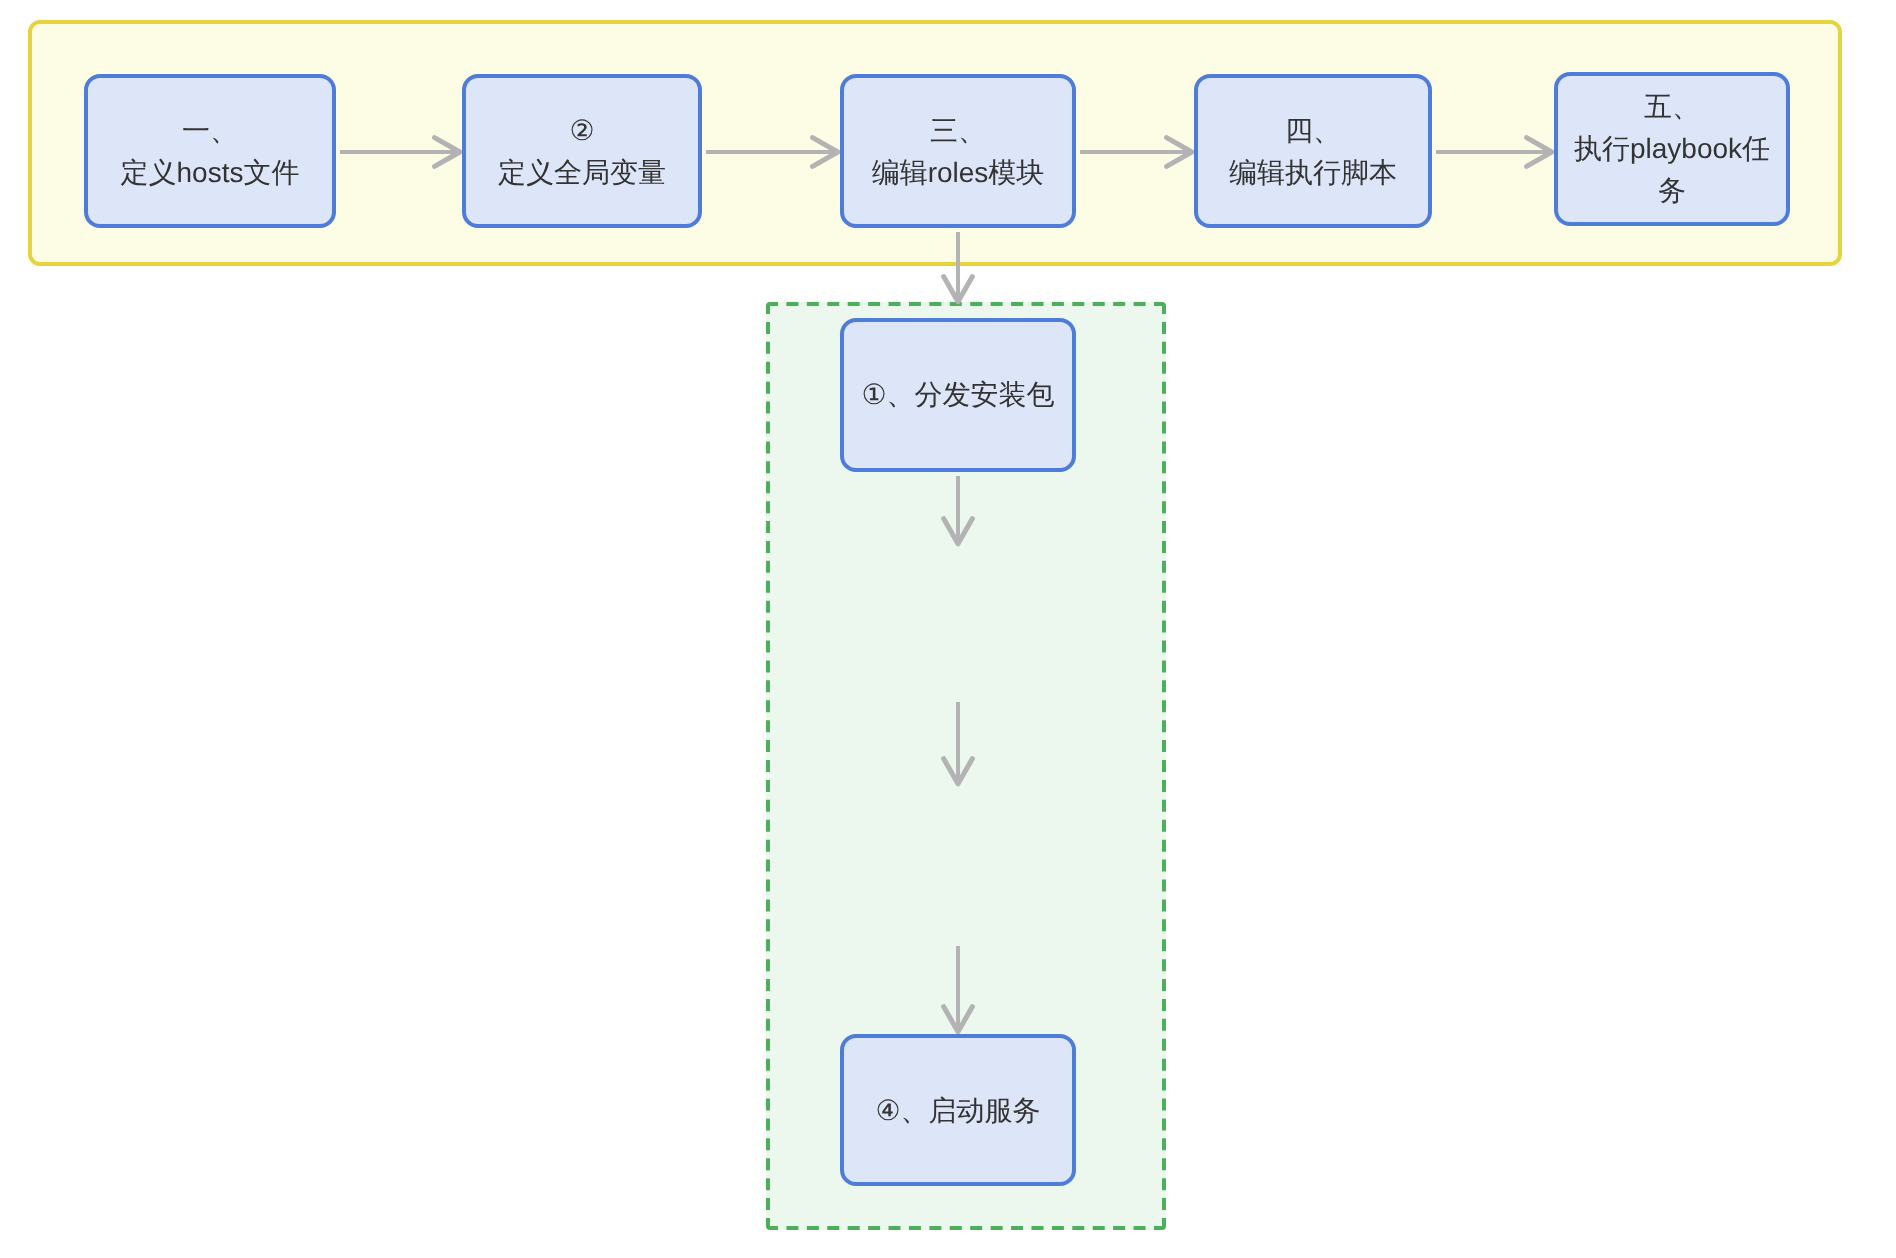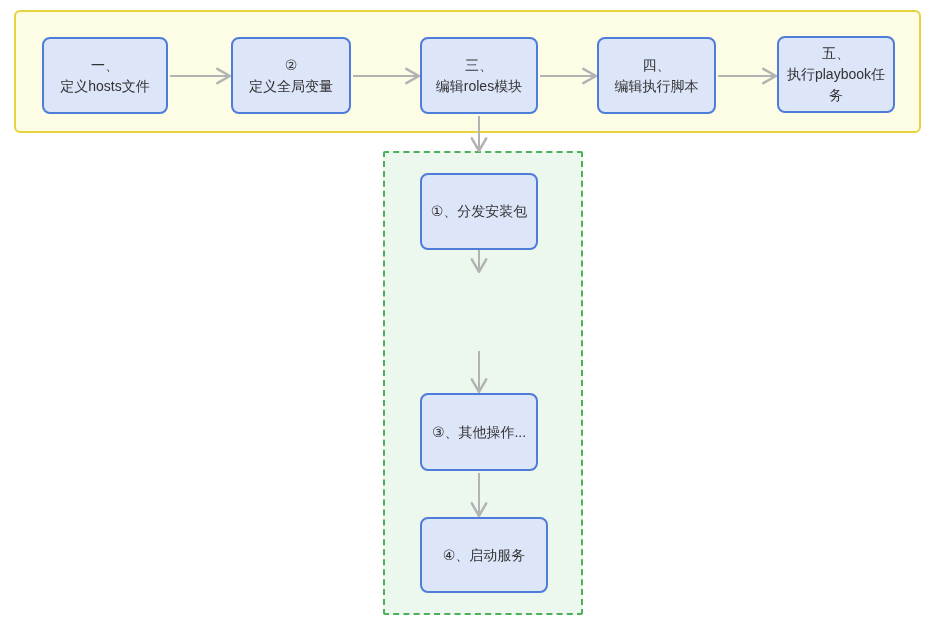--- a/index.html
+++ b/index.html
@@ -92,17 +92,16 @@
 定义hosts文件</div>
   <div class="node" style="left:231px; top:37px; width:120px; height:77px">②
 定义全局变量</div>
   <div class="node" style="left:420px; top:37px; width:118px; height:77px">三、
 编辑roles模块</div>
   <div class="node" style="left:597px; top:37px; width:119px; height:77px">四、
 编辑执行脚本</div>
   <div class="node" style="left:777px; top:36px; width:118px; height:77px">五、
 执行playbook任务</div>
 
-  <div class="node" style="left:420px; top:173px; width:118px; height:77px">①、分发安装包</div>
-  <div class="node" style="left:420px; top:393px; width:118px; height:78px">③、其他操作...</div>
-  <div class="node" style="left:420px; top:517px; width:128px; height:76px">④、启动服务</div>
+  <div class="node" style="left:420px; top:159px; width:118px; height:77px">①、分发安装包</div>
+  <div class="node" style="left:420px; top:517px; width:118px; height:76px">④、启动服务</div>
 
 </div>
 
 </body></html>

